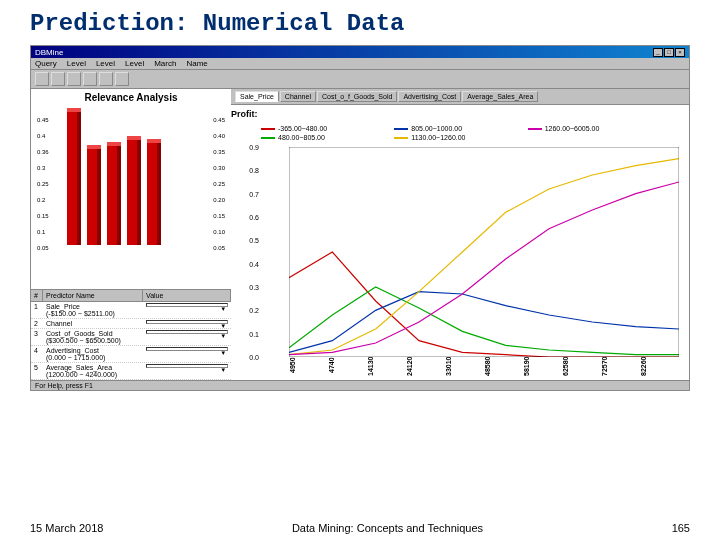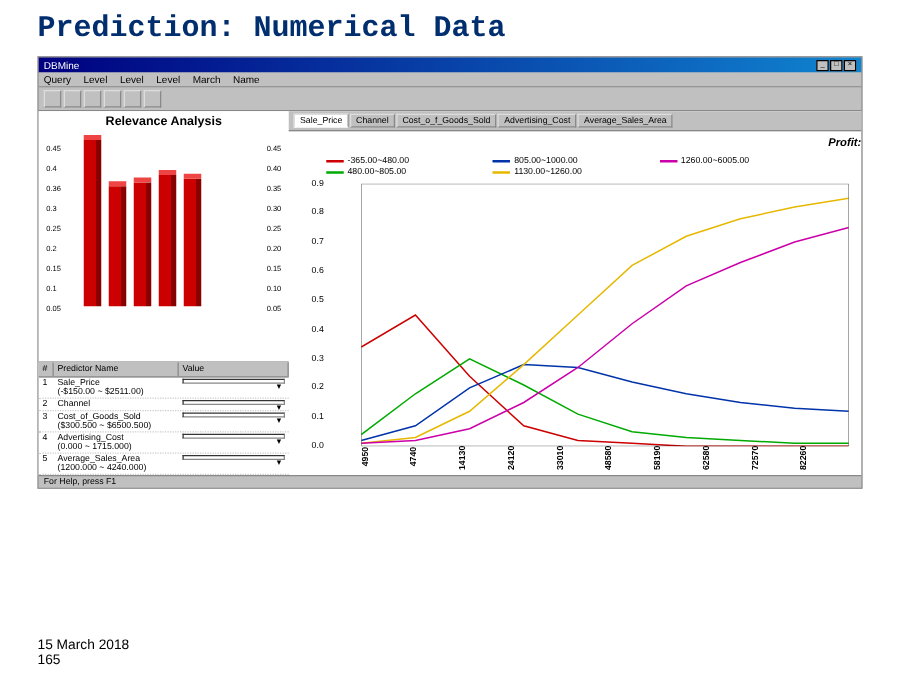--- a/index.html
+++ b/index.html
@@ -33,31 +33,31 @@
   .pred-head { display: flex; background: #c0c0c0; border-bottom: 1px solid #888; }
   .pred-head > div { padding: 2px 3px; border-right: 1px solid #888; }
   .pred-col1 { width: 12px; }
   .pred-col2 { width: 100px; }
   .pred-col3 { flex: 1; }
   .pred-row { display: flex; border-bottom: 1px dotted #ccc; }
   .pred-row > div { padding: 1px 3px; }
   .tab-row { background: #c0c0c0; padding: 2px 4px; display: flex; gap: 1px; border-bottom: 1px solid #888; font-size: 7px; overflow: hidden; }
   .tab { background: #c0c0c0; border: 1px outset #ddd; padding: 1px 4px; white-space: nowrap; }
   .tab.active { background: #fff; border-bottom: 1px solid #fff; }
-  .profit-title { text-align: right; font-size: 9px; margin: 4px 0; font-weight: bold; font-style: italic; }
+  .profit-title { text-align: left; font-size: 9px; margin: 4px 0; font-weight: bold; }
   .legend { display: grid; grid-template-columns: repeat(3, 1fr); font-size: 7px; gap: 2px; padding: 2px 30px 6px 30px; }
   .leg-item { display: flex; align-items: center; gap: 3px; }
   .leg-swatch { width: 14px; height: 2px; }
   .line-chart { position: relative; margin: 0 10px 0 30px; height: 230px; }
   .axis-y { position: absolute; left: 0; top: 0; bottom: 20px; width: 28px; }
   .axis-x { position: absolute; left: 28px; right: 0; bottom: 0; height: 20px; display: flex; }
   .ytick2 { position: absolute; font-size: 7px; right: 30px; transform: translateY(-50%); }
   .xtick { writing-mode: vertical-rl; transform: rotate(180deg); font-size: 7px; font-weight: bold; flex: 1; text-align: right; }
   svg.curves { position: absolute; left: 28px; top: 0; right: 0; bottom: 20px; width: calc(100% - 28px); height: calc(100% - 20px); }
-  .footer { position: absolute; bottom: 6px; left: 30px; right: 30px; display: flex; justify-content: space-between; font-size: 11px; flex-direction: column; }
+  .footer { position: absolute; bottom: 6px; left: 30px; right: 30px; display: flex; justify-content: space-between; font-size: 11px; }
   .statusbar { background: #c0c0c0; border-top: 1px solid #888; padding: 1px 4px; font-size: 7px; }
 </style>
 </head>
 <body>
 
 <div class="slide">
   <div class="slide-title">Prediction: Numerical Data</div>
 
   <div class="app-window">
     <div class="titlebar">
@@ -234,14 +234,15 @@
             </div>
         </div>
       </div>
     </div>
     <div class="statusbar">For Help, press F1</div>
   </div>
 </div>
 
 <div class="footer">
   <span>15 March 2018</span>
+  <span>Data Mining: Concepts and Techniques</span>
   <span>165</span>
 </div>
 
 </body></html>

